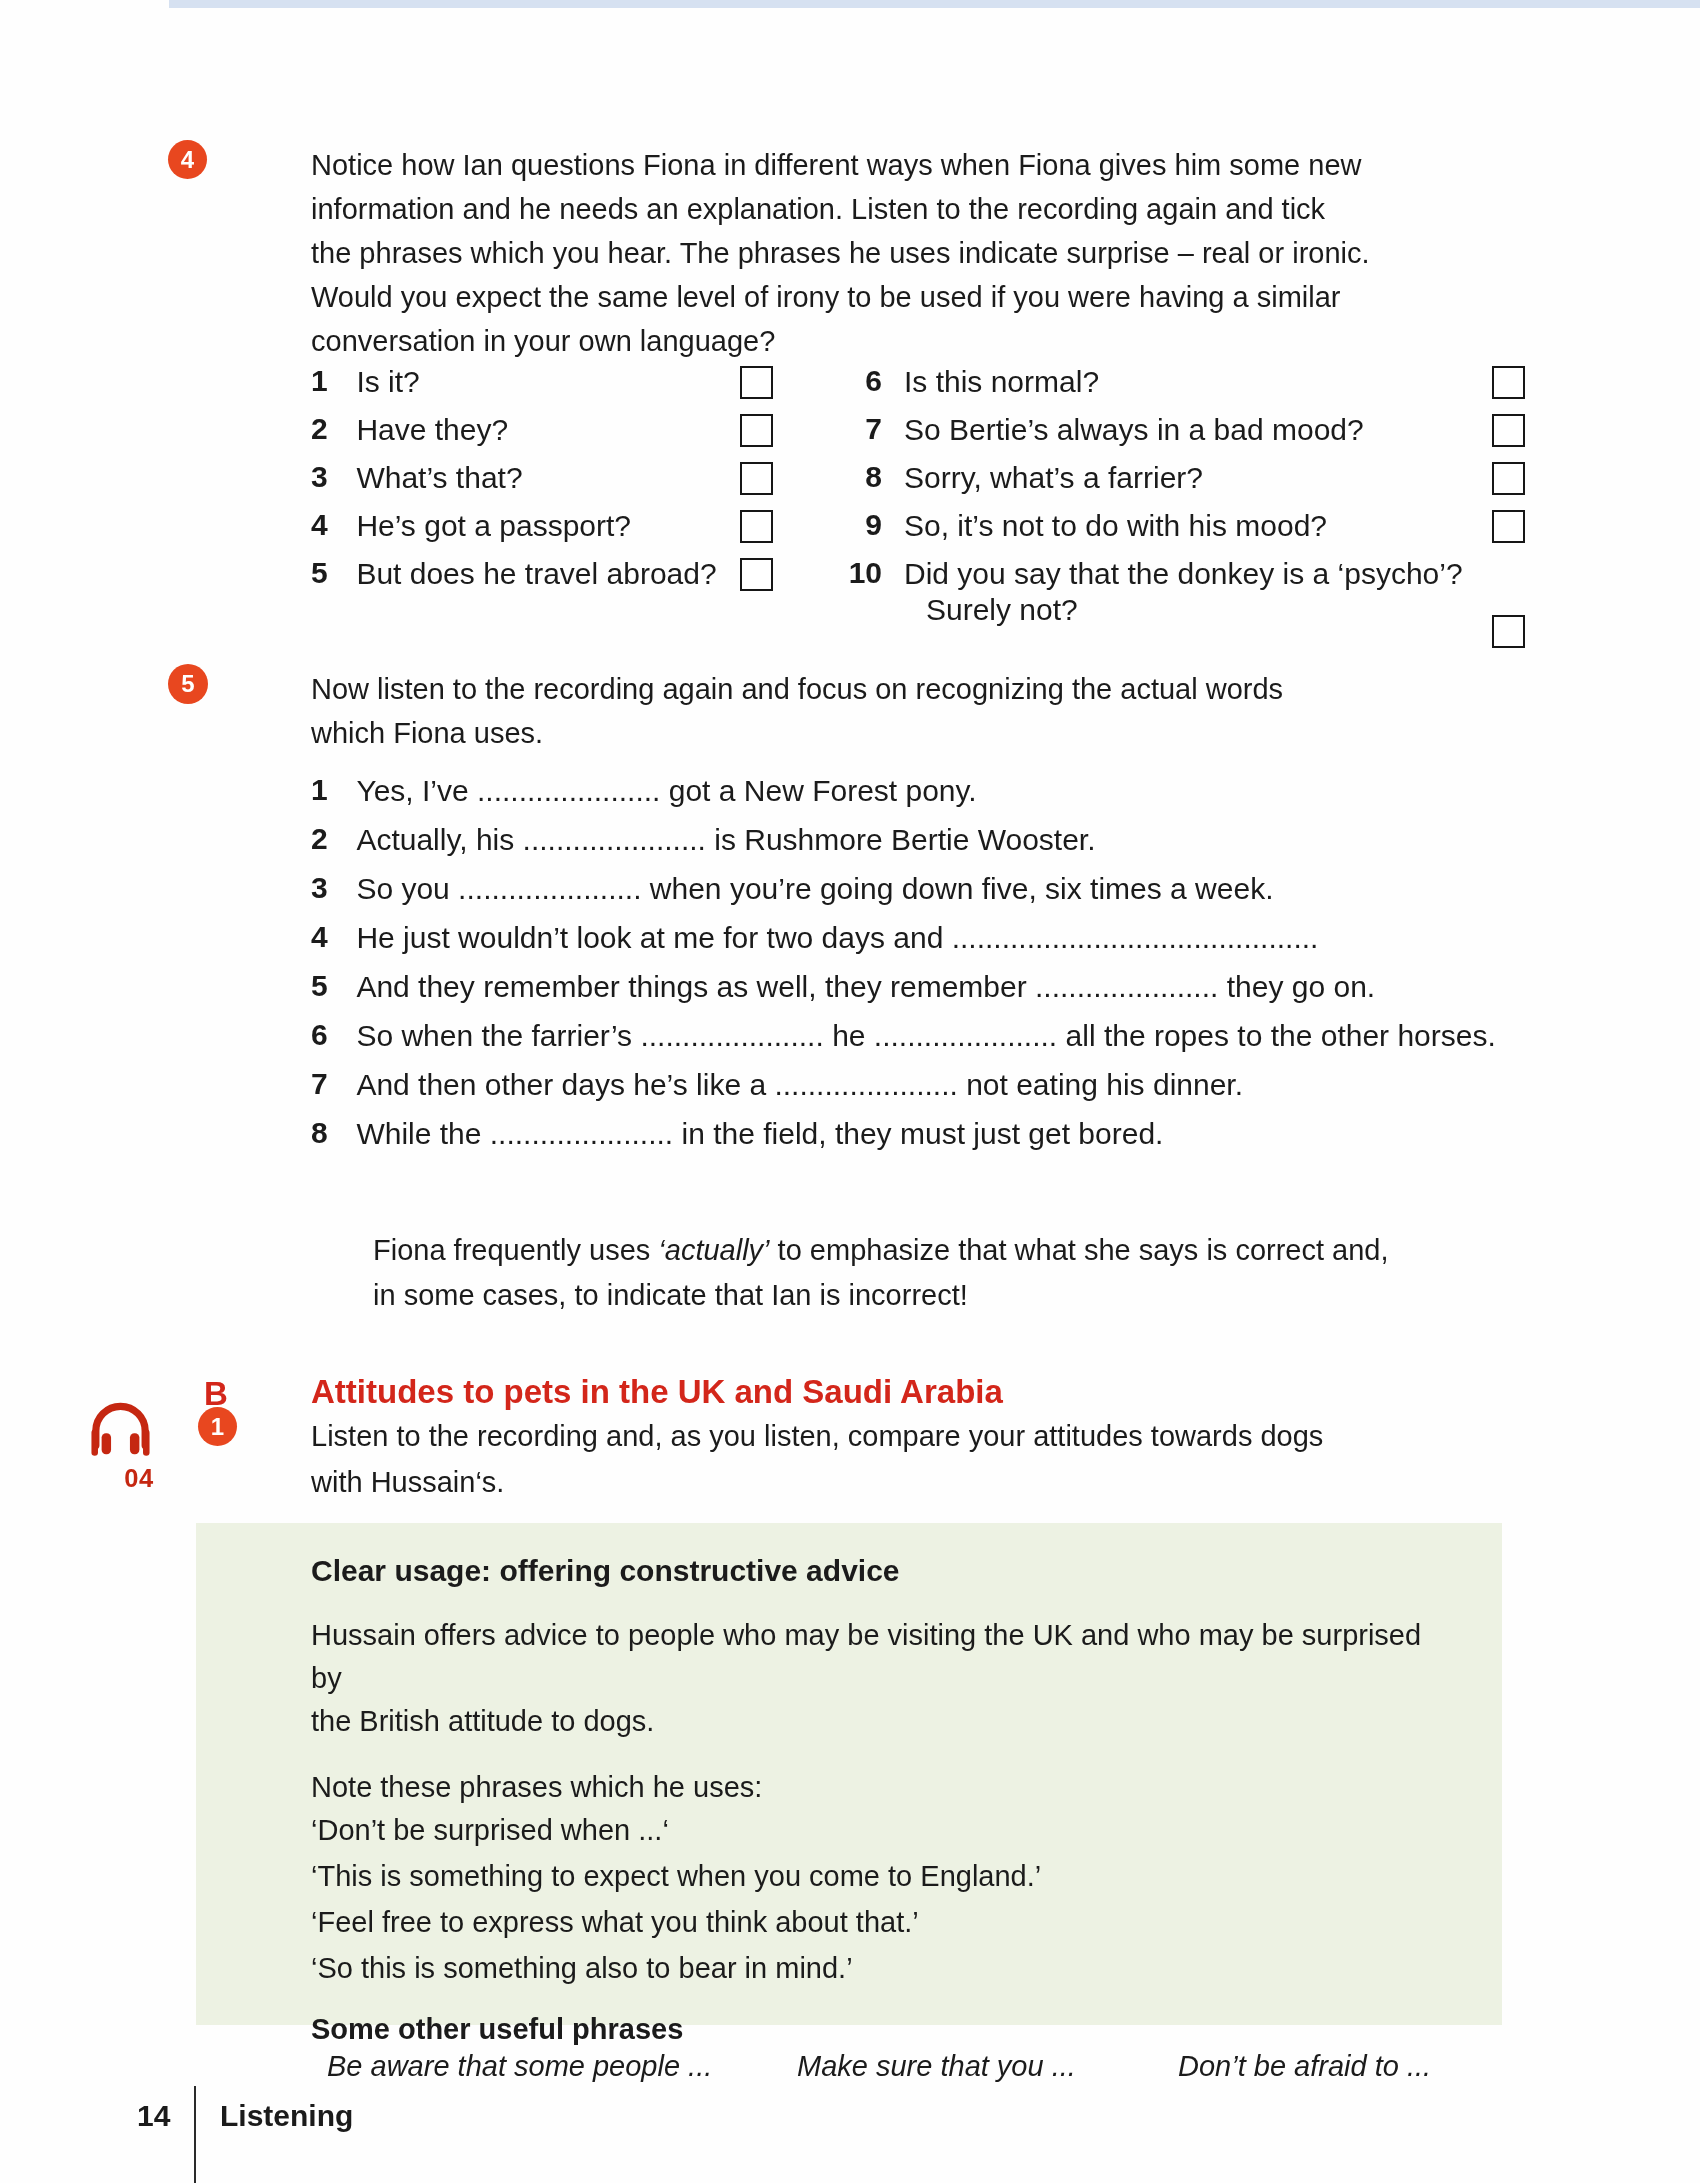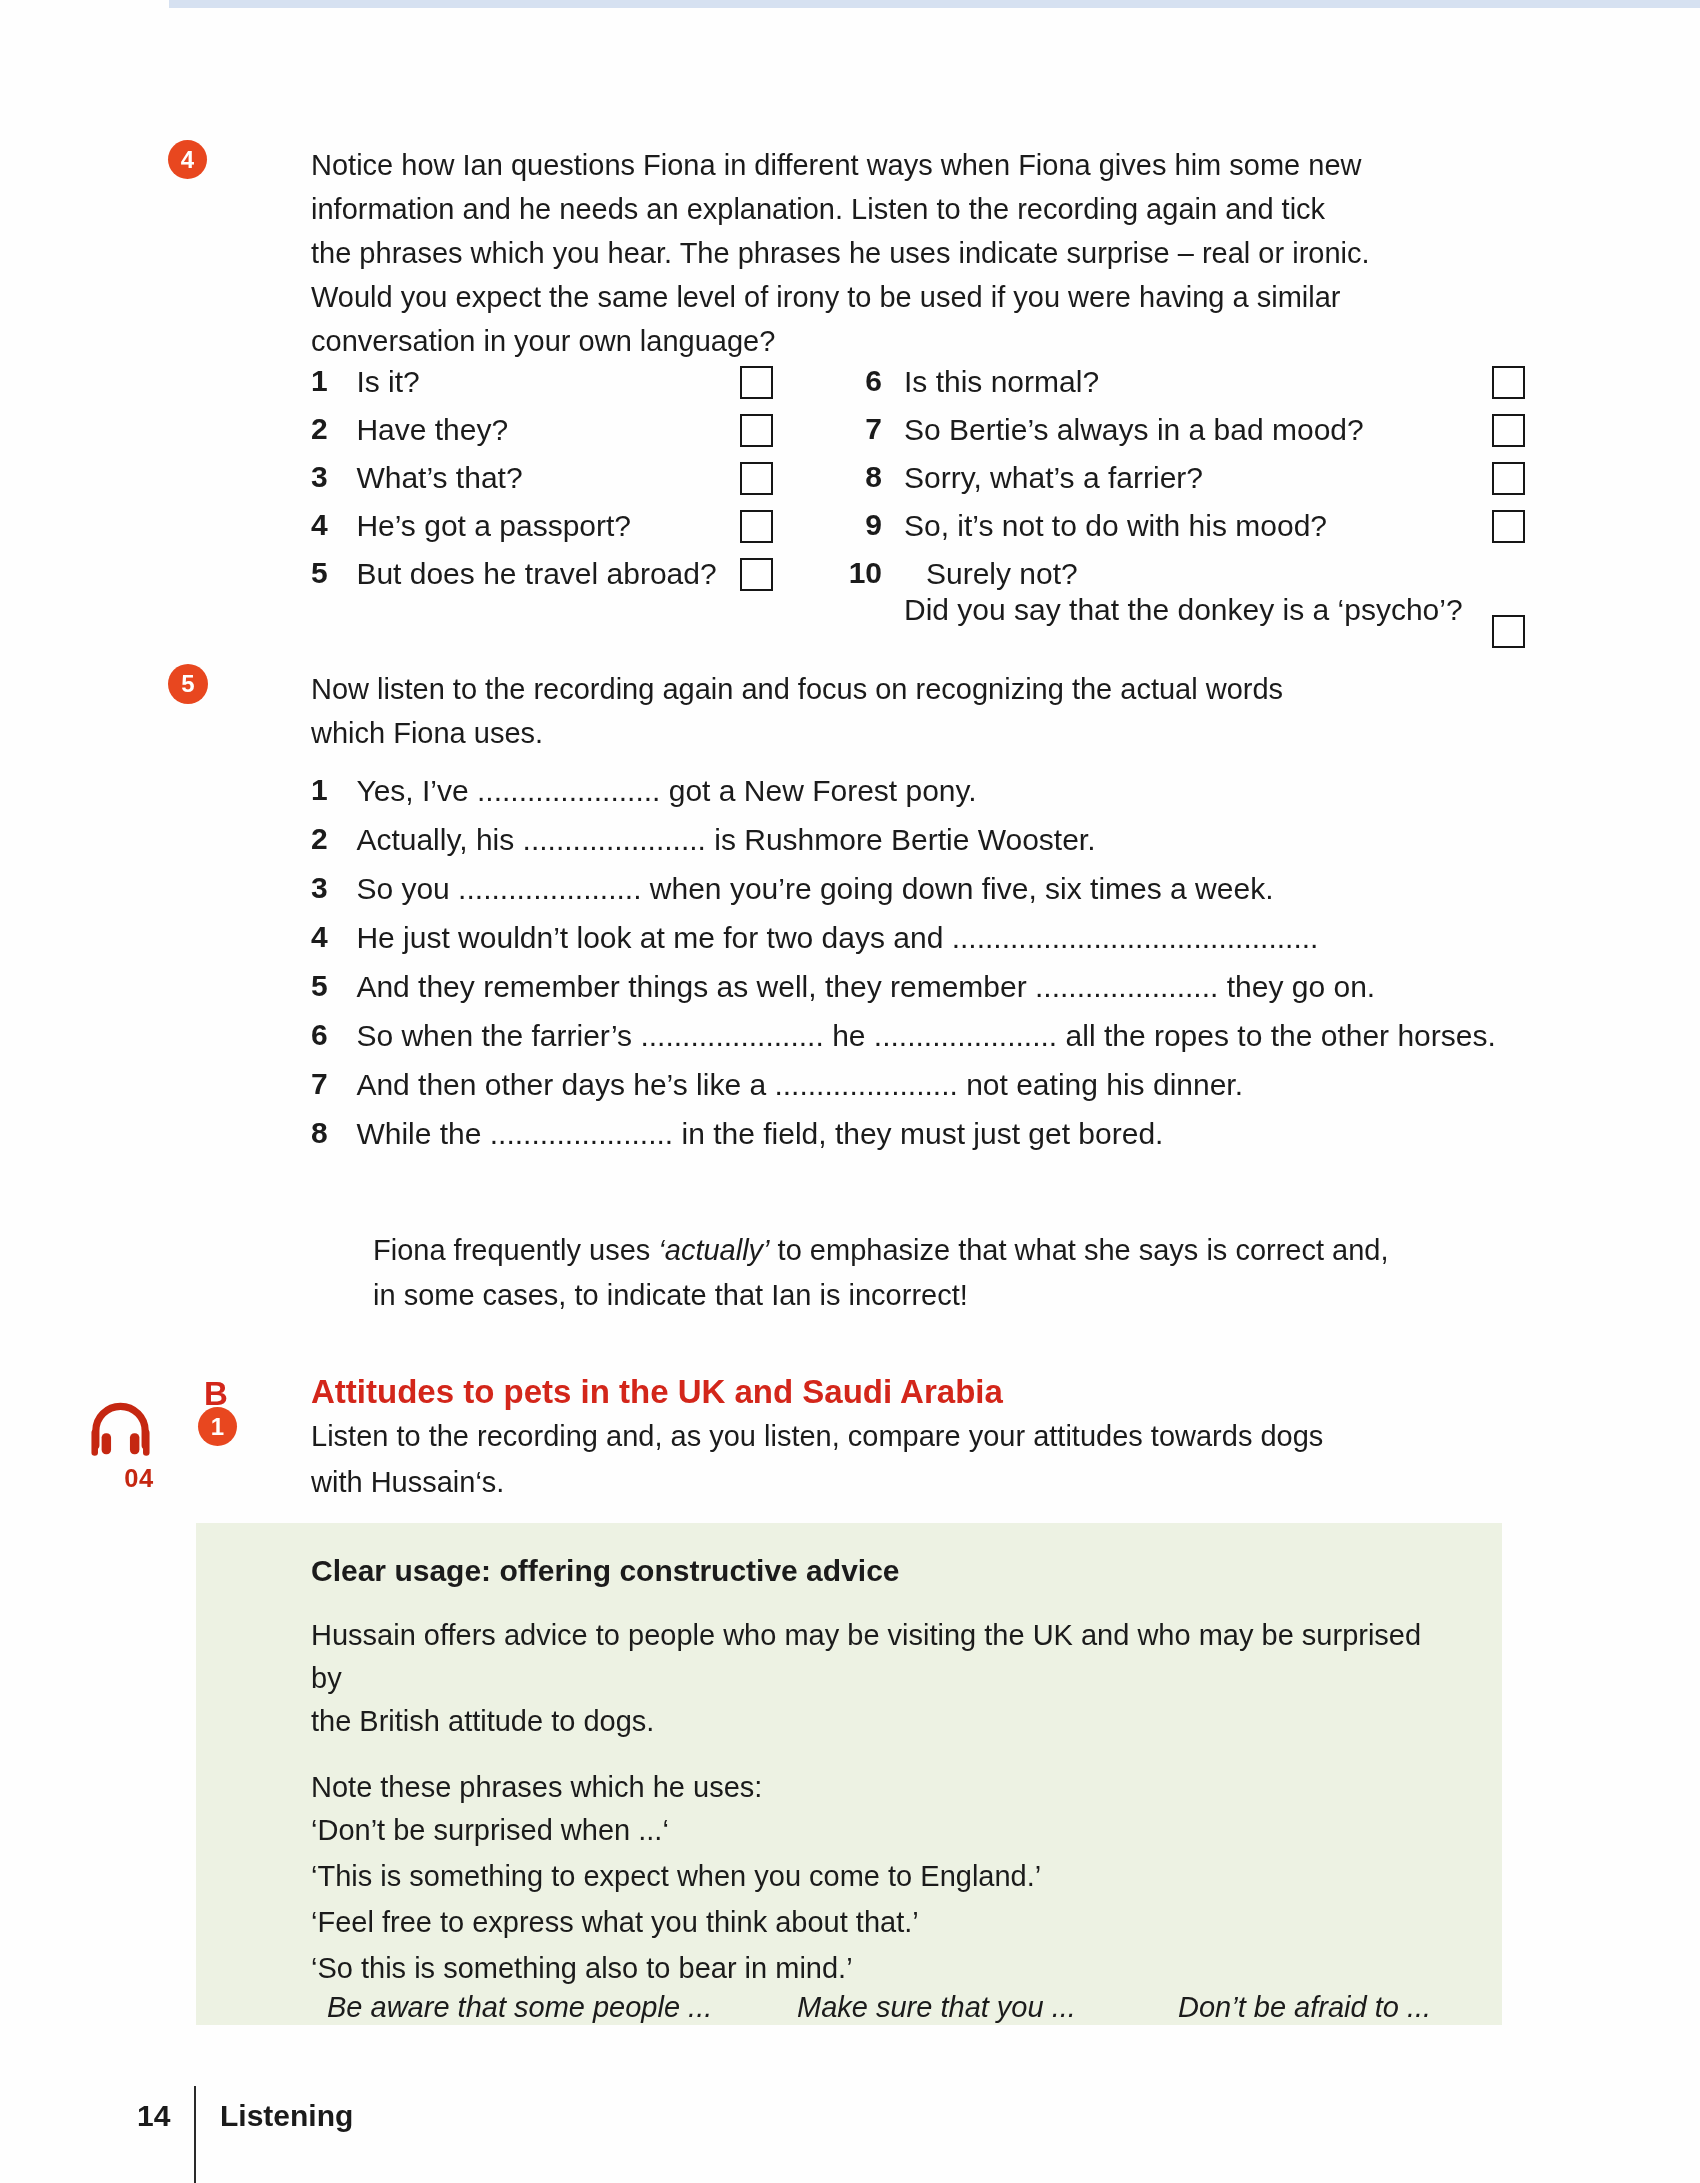--- a/index.html
+++ b/index.html
@@ -139,22 +139,22 @@
     <span class="checkbox"></span>
   </div>
   <div class="chk-row">
     <span class="it-num">9</span>
     <span class="it-text">So, it’s not to do with his mood?</span>
     <span class="checkbox"></span>
   </div>
   <div class="chk-row row10">
     <span class="it-num">10</span>
     <span class="it-text">
+      <span class="block">Did you say that the donkey is a ‘psycho’?</span>
       <span class="block block2">Surely not?</span>
-      <span class="block">Did you say that the donkey is a ‘psycho’?</span>
     </span>
     <span class="checkbox"></span>
   </div>
 </div>
 
 <div class="badge" style="left:168px;top:664px;width:40px;height:40px;">5</div>
 
 <div class="instr" style="left:311px;top:667px;width:1223px;">
   <span class="ln">Now listen to the recording again and focus on recognizing the actual words</span>
   <span class="ln">which Fiona uses.</span>
@@ -225,20 +225,21 @@
   <p class="usage-title">Clear usage: offering constructive advice</p>
   <p class="usage-para">
     <span class="ln" style="display:block;">Hussain offers advice to people who may be visiting the UK and who may be surprised by</span>
     <span class="ln" style="display:block;">the British attitude to dogs.</span>
   </p>
   <p class="usage-note">Note these phrases which he uses:</p>
   <div class="usage-phrase">‘Don’t be surprised when ...‘</div>
   <div class="usage-phrase">‘This is something to expect when you come to England.’</div>
   <div class="usage-phrase">‘Feel free to express what you think about that.’</div>
   <div class="usage-phrase">‘So this is something also to bear in mind.’</div>
+  <p class="usage-other-title">Some other useful phrases</p>
   <div class="usage-other-row">
     <span class="op op0">Be aware that some people ...</span>
     <span class="op op1">Make sure that you ...</span>
     <span class="op op2">Don’t be afraid to ...</span>
   </div>
 </div>
 
 <div class="footer-num">14</div>
 <div class="footer-bar"></div>
 <div class="footer-sec">Listening</div>

